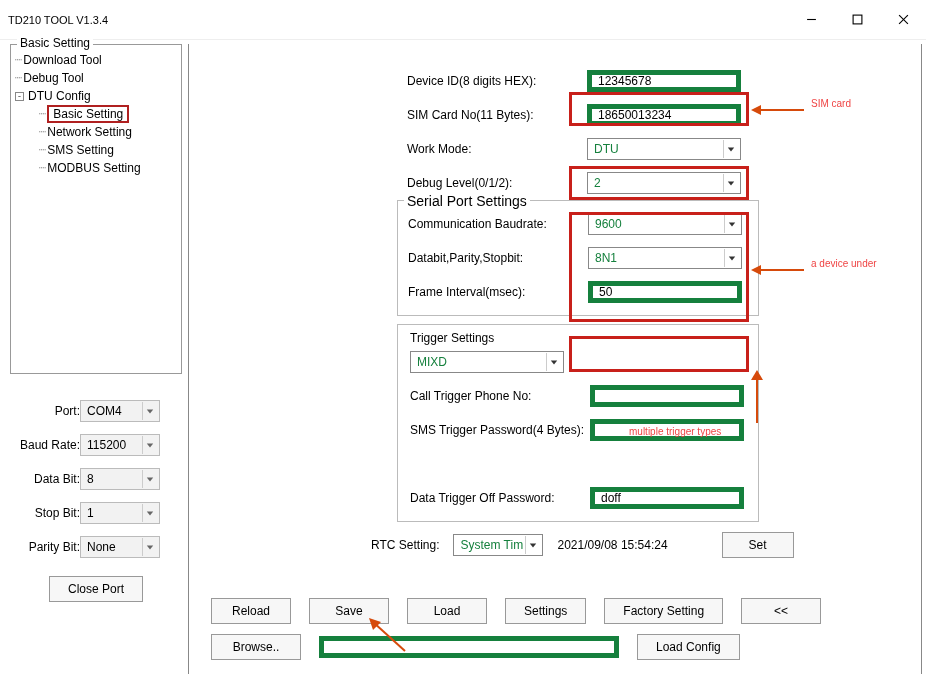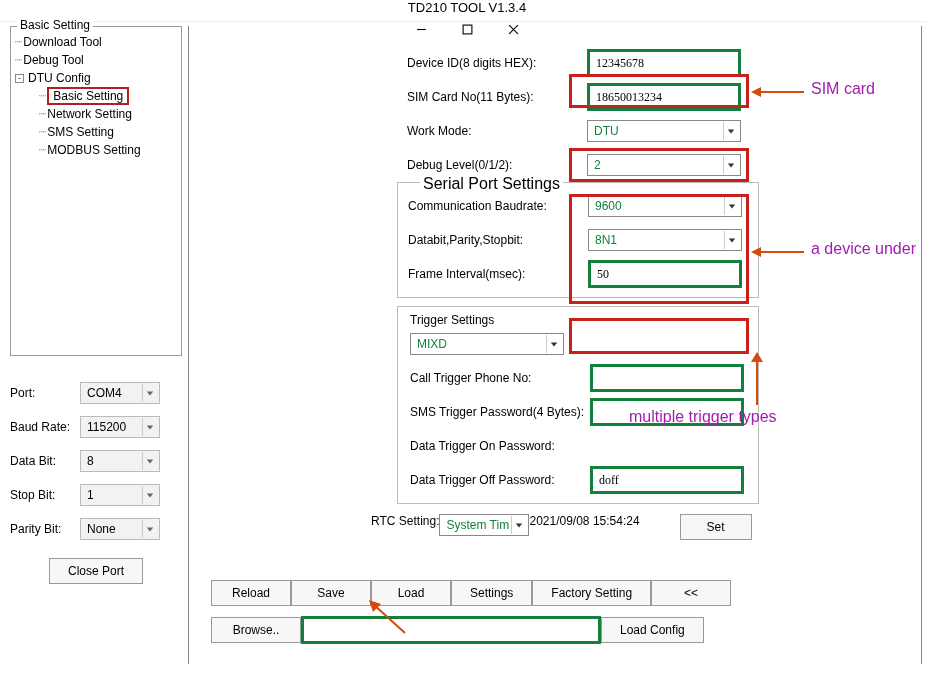--- a/index.html
+++ b/index.html
@@ -10,25 +10,24 @@
     background: #fff;
     color: #000;
     width: 926px;
     height: 674px;
     overflow: hidden;
   }
   .titlebar {
     display: flex;
     align-items: center;
     justify-content: space-between;
-    height: 22px;
+    height: 40px;
     padding: 0 0 0 8px;
     border-bottom: 1px solid #eee;
-    font-size: 13px;
-    flex-direction: column;
+    font-size: 11px;
   }
   .titlebar .controls { display:flex; }
   .titlebar .ctrl {
     width: 46px; height: 28px; display:flex; align-items:center; justify-content:center;
   }
   .titlebar .ctrl svg { width:11px; height:11px; }
   .main {
     display: flex;
     height: 646px;
   }
@@ -78,21 +77,21 @@
     font-family: monospace;
   }
   .tree-row.sel .lbl {
     border: 2px solid #b02020;
     padding: 0 4px;
   }
   .portfields {
     margin-top: 20px;
   }
   .pf {
-    display:flex; align-items:center; height: 34px;
+    display:flex; align-items:center; height: 34px; text-align: right;
   }
   .pf label { width: 70px; }
   .pf .combo, .combo {
     display: flex;
     align-items:center;
     justify-content: space-between;
     border: 1px solid #bbb;
     background: #f2f2f2;
     color: #000000;
     height: 22px;
@@ -119,66 +118,66 @@
     margin: 4px 4px 4px 0;
     padding: 20px 12px 8px 12px;
     position: relative;
   }
   .form-row {
     display:flex; align-items:center; height: 34px;
     padding-left: 206px;
   }
   .form-row label { width: 180px; }
   .txt {
-    border: 3px solid #15803d;
-    height: 28px;
+    border: 5px solid #15803d;
+    height: 22px;
     padding: 0 6px;
     width: 154px;
-    font-family: Liberation Serif, serif;
+    font-family: Liberation Sans, sans-serif;
     font-size: 12px;
   }
   .fieldset {
     border: 1px solid #bbb;
     margin-left: 196px;
     margin-right: 150px;
     padding: 6px 0 6px 10px;
     position: relative;
   }
   .fieldset .legend {
-    position:absolute; top:-8px; left:22px; background:#fff; padding:0 3px; font-size:16px;
+    position:absolute; top:-8px; left:6px; background:#fff; padding:0 3px; font-size:14px;
   }
   .fieldset .form-row, .fieldset2 .form-row { padding-left: 0; }
   .fieldset2 {
     border: 1px solid #bbb;
     margin-left: 196px;
     margin-right: 150px;
     padding: 6px 0 6px 12px;
     position: relative;
     margin-top: 8px;
   }
   .annot {
     position: absolute;
-    color: #a21caf;
-    font-size: 16px;
+    color: #ef4444;
+    font-size: 10px;
   }
   .redbox {
     position:absolute;
     border: 3px solid #c8201a;
     pointer-events:none;
   }
   .arrow-svg { position:absolute; pointer-events:none; }
   .rtc-row {
-    display:flex; 
+    display:flex; align-items:center; gap: 14px;
     margin-left: 170px; margin-top: 10px;
   }
   .bottom-btns {
     margin-top: 40px;
     margin-left: 10px;
   }
-  .bottom-btns .row { display:flex; align-items:center; margin-bottom: 10px;}
+  .bottom-btns .row { display:flex; gap: 18px; align-items:center; margin-bottom: 10px;}
 </style>
 </head>
 <body>
 
 <div class="titlebar">
   <span>TD210 TOOL V1.3.4</span>
   <div class="controls">
     <div class="ctrl">
       <svg viewBox="0 0 10 10">
           <line x1="1" y1="5" x2="9" y2="5" stroke="#000" stroke-width="1"></line>
@@ -375,21 +374,20 @@
       </div>
       <div class="form-row">
         <label>Call Trigger Phone No:</label>
         <input class="txt" value="" style="">
       </div>
       <div class="form-row">
         <label>SMS Trigger Password(4 Bytes):</label>
         <input class="txt" value="" style="">
       </div>
       <div class="form-row">
-        <label>Data Trigger On Password:</label>
       </div>
       <div class="form-row">
         <label>Data Trigger Off Password:</label>
         <input class="txt" value="doff" style="">
       </div>
     </div>
 
     <div class="rtc-row">
       <span>RTC Setting:</span>
       <div class="combo en" style="width:90px">

